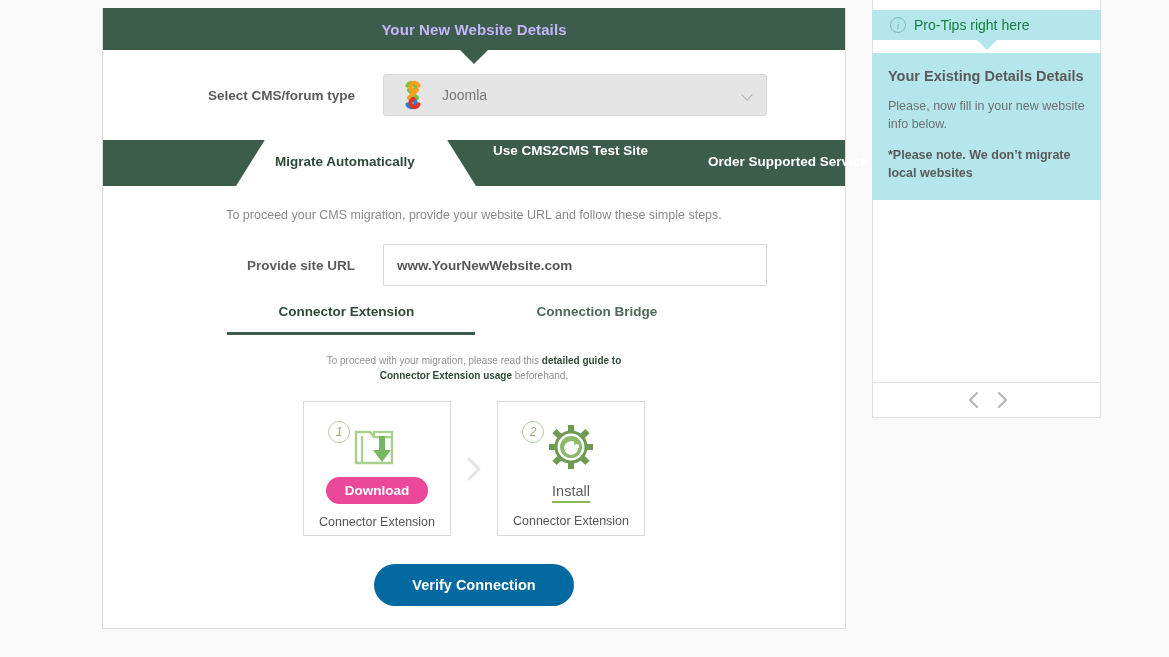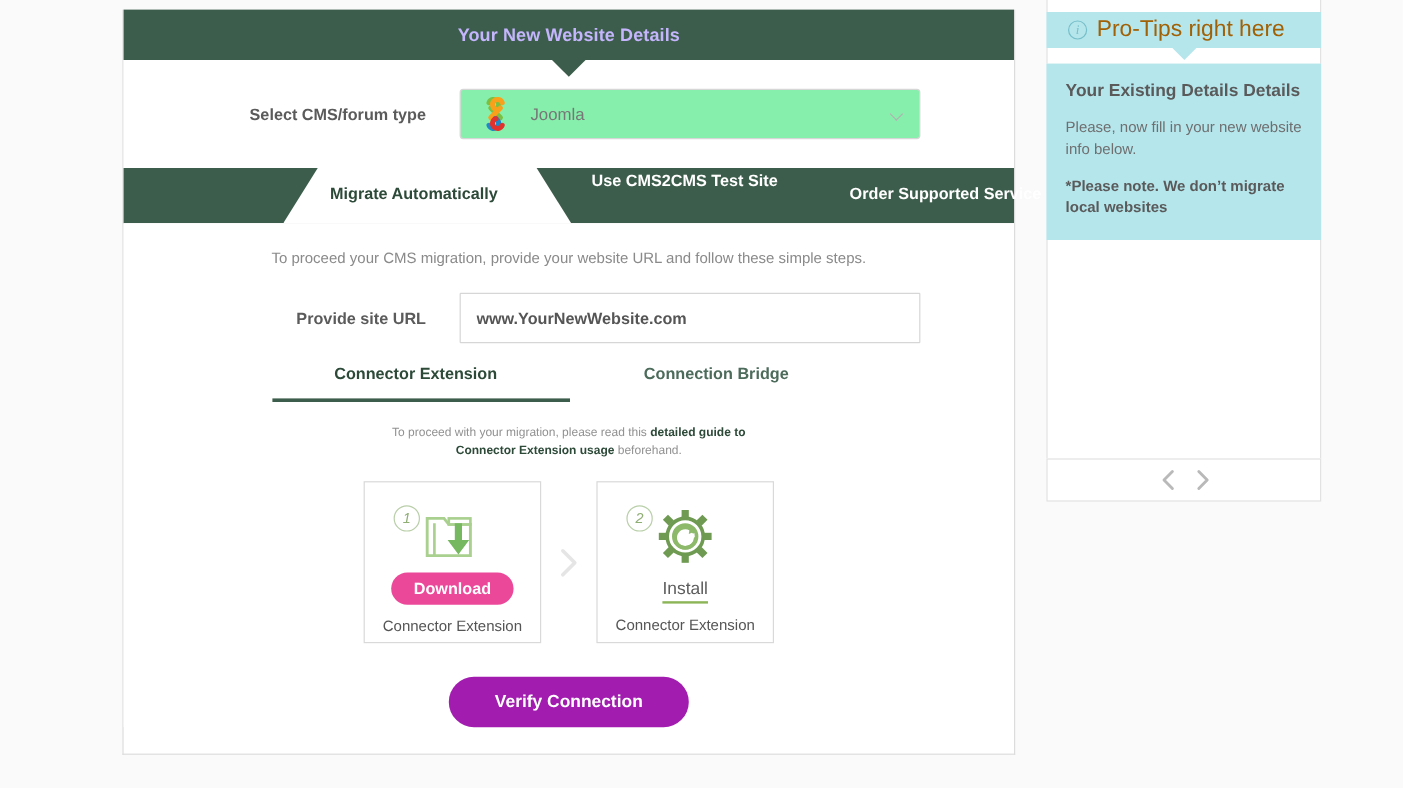--- a/index.html
+++ b/index.html
@@ -46,21 +46,21 @@
     background: #fff;
   }
   .cms-label {
     width: 180px; text-align: right; padding-right: 28px;
     font-size: 13.5px; font-weight: bold; color: #5b5b5b;
   }
   .select-box {
     position: relative;
     width: 384px; height: 42px;
     border: 1px solid #d6d6d6; border-radius: 3px;
-    background: #86efac;
+    background: #e5e5e5;
     display: flex; align-items: center;
     padding-left: 12px;
     cursor: pointer;
   }
   .joomla-logo { width: 34px; height: 34px; flex: none; position: relative; }
   .select-value { margin-left: 12px; font-size: 14px; color: #777; }
   .select-caret {
     position: absolute; right: 14px; top: 50%;
     margin-top: -4px;
     width: 9px; height: 9px;
@@ -196,21 +196,21 @@
     margin-top: 11px;
     font-size: 12.5px; color: #555;
   }
   .step-sep {
     width: 46px; display: flex; align-items: center; justify-content: center;
   }
   .step-sep svg { opacity: .45; }
 
   .verify-wrap { text-align: center; margin-top: 28px; }
   .verify-btn {
-    background: #a21caf; color: #fff;
+    background: #0369a1; color: #fff;
     font-size: 14.5px; font-weight: bold;
     border: none; border-radius: 22px;
     padding: 13px 38px; cursor: pointer;
     font-family: "Liberation Sans", sans-serif;
   }
 
   
   .sidebar { position: absolute; left: 872px; top: 0px; width: 229px; }
   .sidebar-topstrip {
     height: 10px; background: #fff;
@@ -223,21 +223,21 @@
     position: relative;
   }
   .info-icon {
     width: 16px; height: 16px; border-radius: 50%;
     border: 1.4px solid #77bfc9;
     color: #77bfc9; font-size: 11px; font-style: italic;
     display: flex; align-items: center; justify-content: center;
     flex: none; font-family: "Liberation Serif", serif;
   }
   .tips-header-label {
-    margin-left: 8px; font-size: 19px; color: #a16207;
+    margin-left: 8px; font-size: 14px; color: #15803d;
   }
   .tips-caret {
     position: absolute; left: 50%; bottom: -10px;
     transform: translateX(-50%);
     width: 0; height: 0;
     border-left: 10px solid transparent;
     border-right: 10px solid transparent;
     border-top: 10px solid #b5e6ec;
   }
   .tips-gap {

